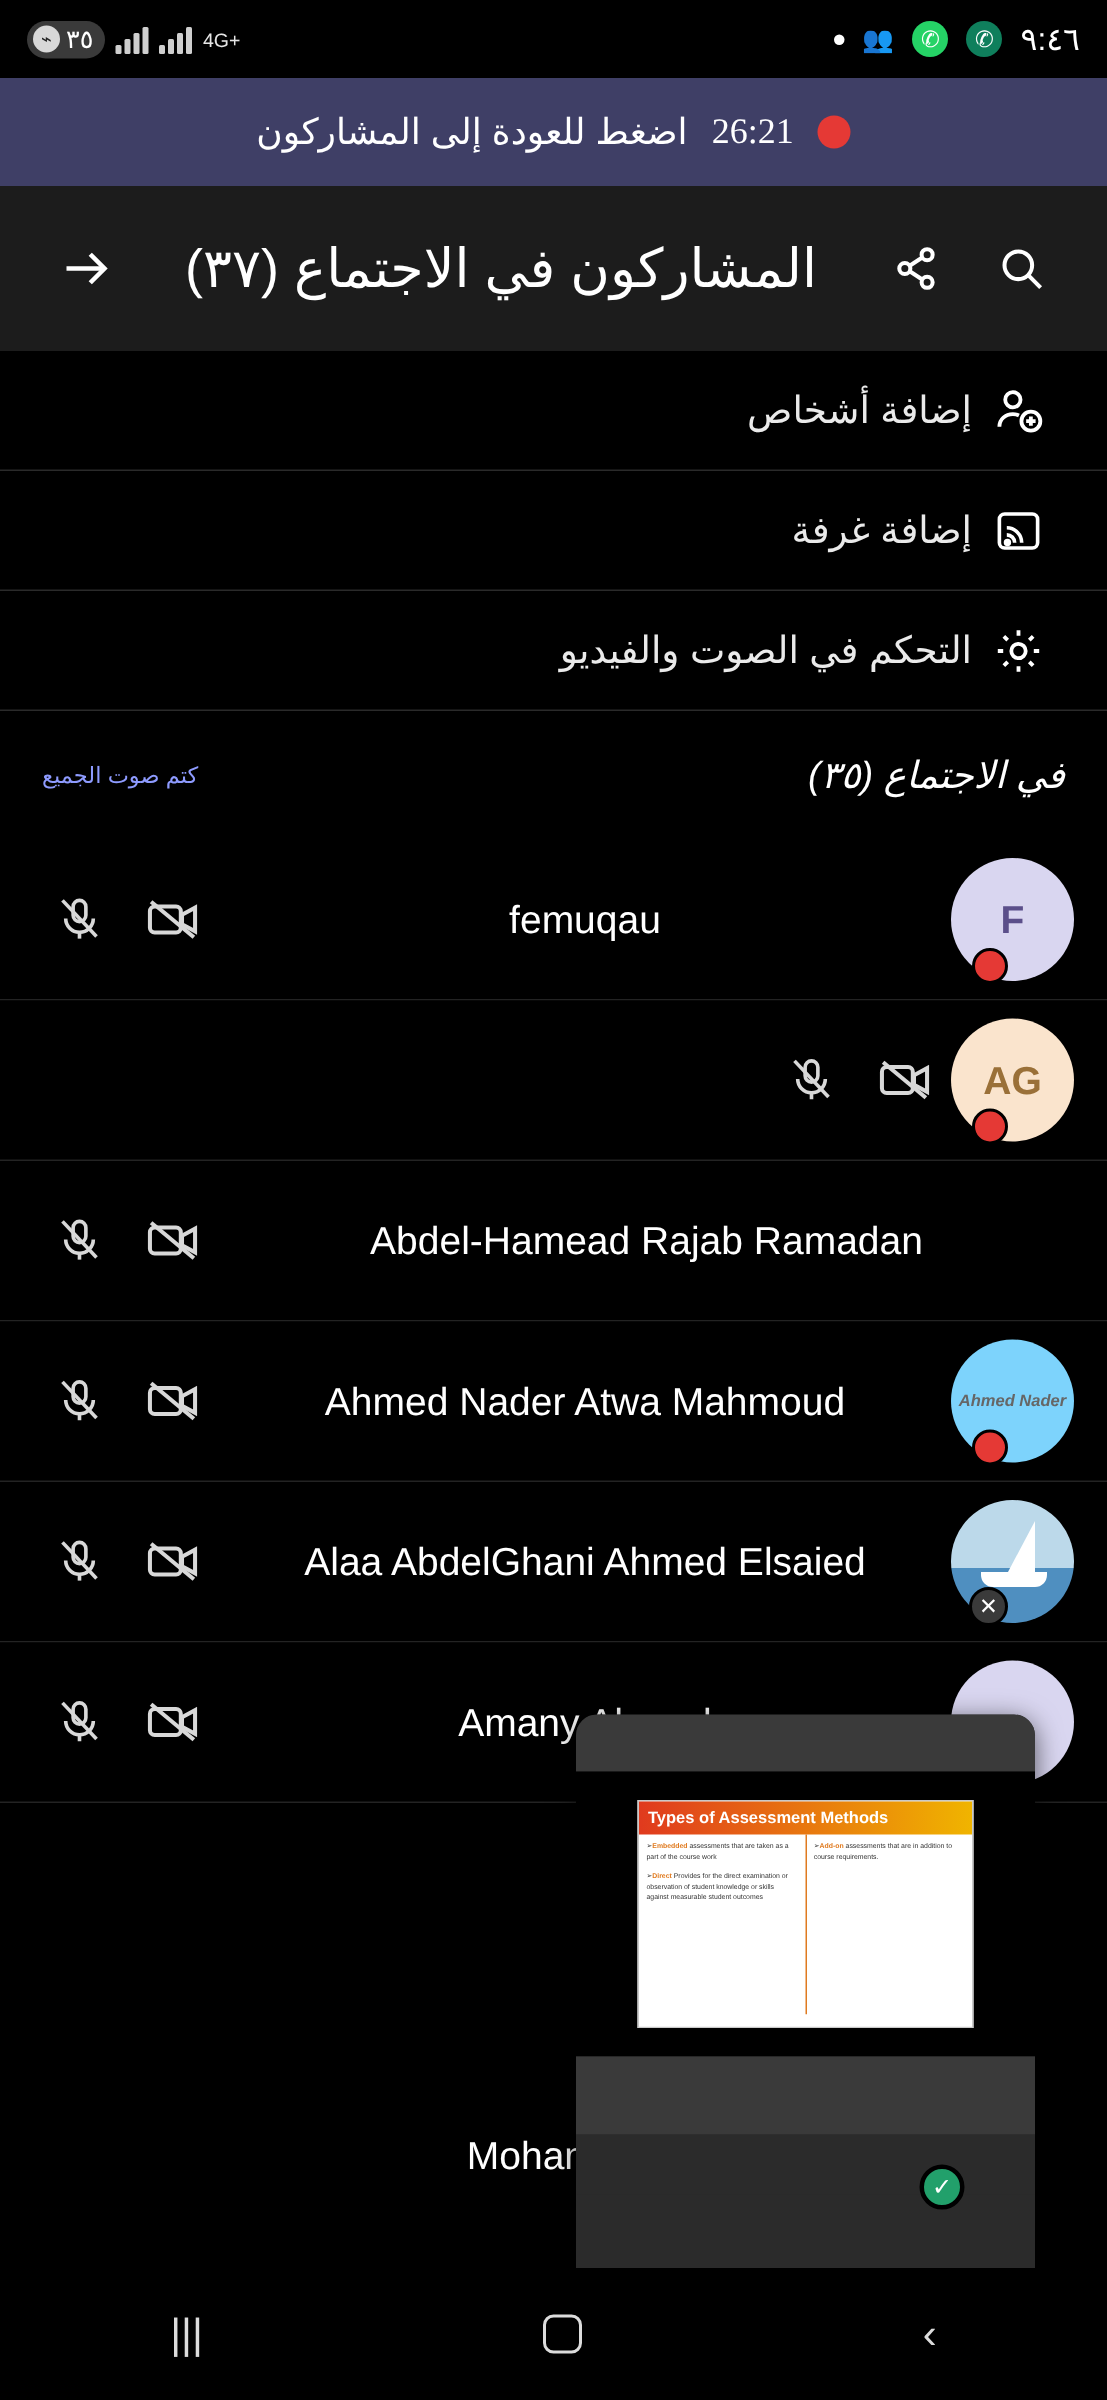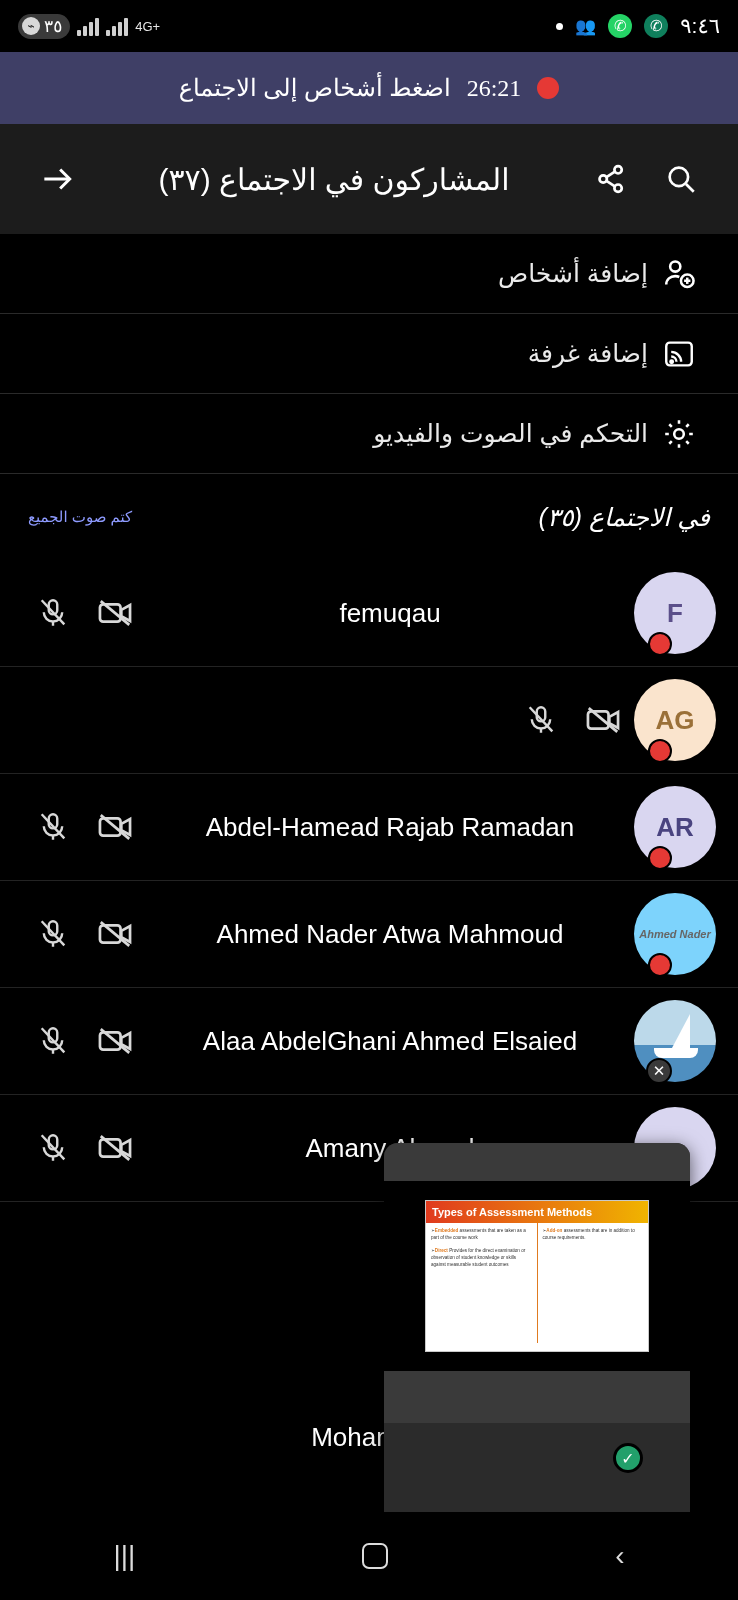--- a/index.html
+++ b/index.html
@@ -76,21 +76,21 @@
     background: #1c1c1c;
     display: flex;
     align-items: center;
     padding: 0 26px;
     gap: 8px;
   }
   .app-bar .title {
     flex: 1;
     text-align: center;
     color: #fff;
-    font-size: 30px;
+    font-size: 36px;
   }
   .icon-btn {
     width: 62px; height: 62px;
     display: flex; align-items: center; justify-content: center;
     color: #fff;
   }
 
   
   .action-row {
     height: 80px;
@@ -262,21 +262,21 @@
     <span class="ppl">👥</span>
     <span class="ico-circle wa">✆</span>
     <span class="ico-circle call">✆</span>
     <span class="clock">٩:٤٦</span>
   </div>
 </div>
 
 <div class="call-banner">
   <span class="rec-dot"></span>
   <span class="call-timer">26:21</span>
-  <span>اضغط أشخاص إلى الاجتماع</span>
+  <span>اضغط للعودة إلى المشاركون</span>
 </div>
 
 <div class="app-bar">
   <div class="icon-btn">
     <svg width="34" height="34" viewBox="0 0 24 24" fill="none" stroke="#fff" stroke-width="1.9">
       <circle cx="10.5" cy="10.5" r="6.5"></circle>
         <line x1="15.5" y1="15.5" x2="21" y2="21"></line>
     </svg>
   </div>
   <div class="icon-btn">
@@ -377,24 +377,20 @@
     <svg width="34" height="34" viewBox="0 0 24 24" fill="none" stroke="#d8d8d8" stroke-width="1.7">
       <rect x="9" y="3" width="6" height="10" rx="3"></rect>
         <path d="M5.5 11.5a6.5 6.5 0 0 0 13 0"></path>
         <line x1="12" y1="18" x2="12" y2="21"></line>
       <line x1="4" y1="3" x2="20" y2="20"></line>
     </svg>
   </div>
 </div>
 
 <div class="participant">
-  <div class="avatar-wrap">
-    <div class="avatar" style="background:#d9d6f0;color:#4a4480">AR</div>
-    <div class="badge-mic"></div>
-  </div>
   <div class="p-name">Abdel-Hamead Rajab Ramadan</div>
   <div class="p-ctrl">
     <svg width="38" height="38" viewBox="0 0 24 24" fill="none" stroke="#d8d8d8" stroke-width="1.7">
       <rect x="2.5" y="6.5" width="13" height="11" rx="2"></rect>
         <polygon points="16,10 21.5,7 21.5,17 16,14"></polygon>
       <line x1="3" y1="4.5" x2="21" y2="19.5"></line>
     </svg>
   </div>
   <div class="p-ctrl">
     <svg width="34" height="34" viewBox="0 0 24 24" fill="none" stroke="#d8d8d8" stroke-width="1.7">

